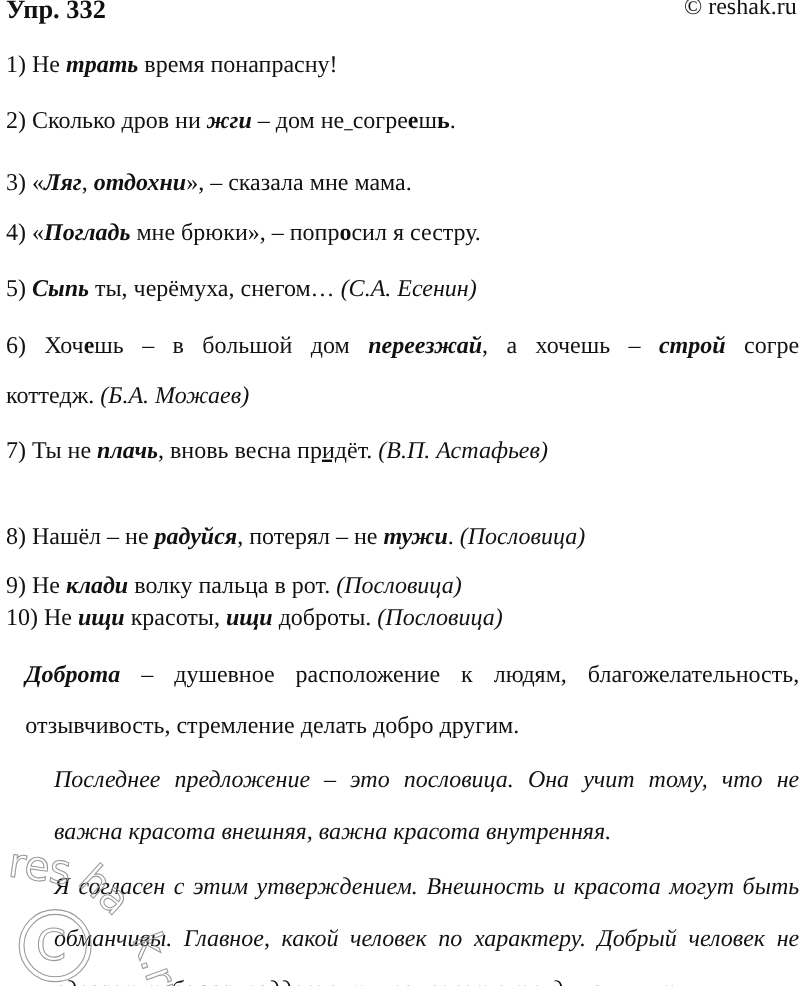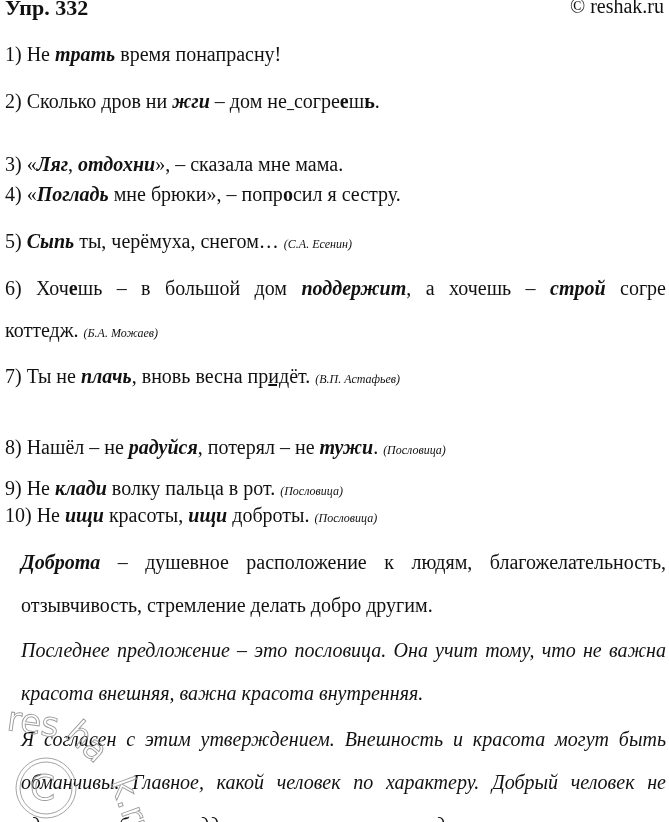--- a/index.html
+++ b/index.html
@@ -13,28 +13,28 @@
   }
   .title { font-weight: bold; font-size: 22px; }
   .copyright { font-size: 20px; }
   .line {
     position: absolute; left: 5px; right: 3px;
     font-size: 20px; line-height: 24px; white-space: nowrap;
   }
   .justify { white-space: normal; text-align: justify; text-align-last: justify; }
   .b { font-weight: bold; }
   .bi { font-weight: bold; font-style: italic; }
-  .src { font-style: italic; font-size: 12px; }
+  .src { font-style: italic; font-size: 20px; }
   .u { text-decoration: underline; }
   .ital { font-style: italic; }
   .para {
     position: absolute; left: 21px; right: 3px;
     font-size: 20px; line-height: 43px; text-align: justify;
   }
-  .para.ital { font-style: italic; }
+  .para.ital { font-style: italic; margin-left: 24px; }
   .watermark {
     position: absolute; left: 2px; top: 700px; width: 180px; height: 125px;
     pointer-events: none;
   }
 </style>
 </head>
 <body>
 
 <div class="header">
   <span class="title">Упр. 332</span>
@@ -44,38 +44,38 @@
 <div class="line" style="top:42px">
   <span>1)</span>
   <span>Не </span><span class="bi">трать</span><span> время понапрасну!</span>
 </div>
 
 <div class="line" style="top:89px">
   <span>2)</span>
   <span>Сколько дров ни </span><span class="bi">жги</span><span> – дом не</span><span class="b" style="font-size:14px">_</span><span>согре</span><span class="b">е</span><span>ш</span><span class="b">ь</span><span>.</span>
 </div>
 
-<div class="line" style="top:152px">
+<div class="line" style="top:140px">
   <span>3)</span>
   <span>«</span><span class="bi">Ляг</span><span>, </span><span class="bi">отдохни</span><span>», – сказала мне мама.</span>
 </div>
 
 <div class="line" style="top:182px">
   <span>4)</span>
   <span>«</span><span class="bi">Погладь</span><span> мне брюки», – попр</span><span class="b">о</span><span>сил я сестру.</span>
 </div>
 
 <div class="line" style="top:229px">
   <span>5)</span>
   <span class="bi">Сыпь</span><span> ты, черёмуха, снегом… </span><span class="src">(С.А. Есенин)</span>
 </div>
 
 <div class="line justify" style="top:276px">
   <span>6)</span>
-  <span>Хоч</span><span class="b">е</span><span>шь – в большой дом </span><span class="bi">поддержит</span><span>, а хочешь – </span><span class="bi">строй</span><span> согре</span>
+  <span>Хоч</span><span class="b">е</span><span>шь – в большой дом </span><span class="bi">переезжай</span><span>, а хочешь – </span><span class="bi">строй</span><span> согре</span>
 </div>
 <div class="line" style="top:318px">
   <span>коттедж. </span><span class="src">(Б.А. Можаев)</span>
 </div>
 
 <div class="line" style="top:364px">
   <span>7)</span>
   <span>Ты не </span><span class="bi">плачь</span><span>, вновь весна пр</span><span class="u">ид</span><span>ёт. </span><span class="src">(В.П. Астафьев)</span>
 </div>
 

